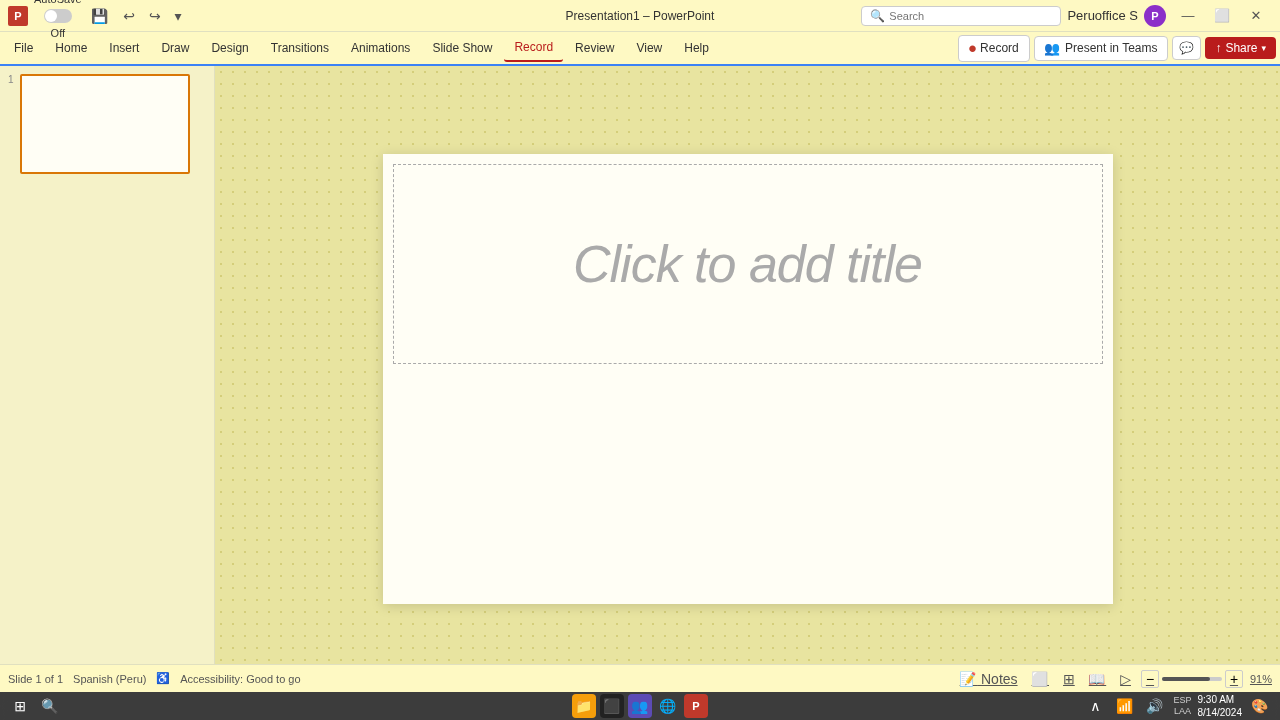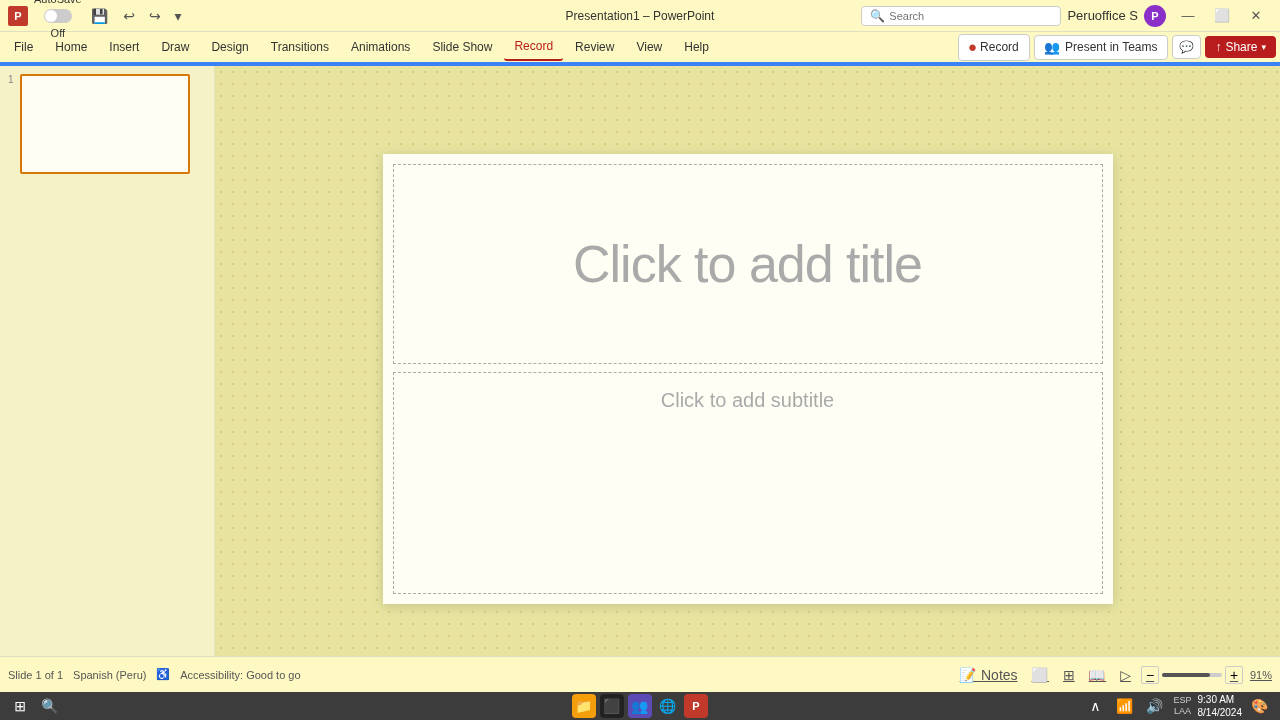--- a/index.html
+++ b/index.html
@@ -131,21 +131,21 @@
       color: #555;
     }
 
     
     #ribbon {
       height: 34px;
       background: #fef9c3;
       display: flex;
       align-items: center;
       padding: 0 4px;
-      border-bottom: 4px solid #3b82f6;
+      border-bottom: 2px solid #3b82f6;
       gap: 2px;
     }
     .ribbon-tab {
       padding: 6px 10px;
       cursor: pointer;
       font-size: 12px;
       color: #333;
       border-radius: 3px;
     }
     .ribbon-tab.active {
@@ -243,20 +243,21 @@
       display: flex;
       flex-direction: column;
     }
     .slide-title-box {
       border: 1px dashed #aaa;
       flex: 0 0 200px;
       display: flex;
       align-items: center;
       justify-content: center;
       margin: 10px 10px 0 10px;
+      font-style: italic;
     }
     .slide-title-placeholder {
       font-size: 52px;
       color: #aaa;
       font-weight: 300;
       letter-spacing: -1px;
     }
     .slide-subtitle-box {
       border: 1px dashed #aaa;
       flex: 1;
@@ -267,21 +268,21 @@
       padding-top: 16px;
     }
     .slide-subtitle-placeholder {
       font-size: 20px;
       color: #aaa;
       font-weight: 400;
     }
 
     
     #status-bar {
-      height: 36px;
+      height: 28px;
       background: #fef9c3;
       border-top: 1px solid #e0e0c0;
       display: flex;
       align-items: center;
       padding: 0 8px;
       font-size: 11px;
       color: #555;
       gap: 10px;
       position: absolute;
       bottom: 28px;
@@ -481,23 +482,20 @@
       <div class="slide-number">1</div>
       <div class="slide-thumb"></div>
     </div>
   </div>
 
   <div id="canvas-area">
     <div id="slide-canvas">
       <div class="slide-title-box">
         <span class="slide-title-placeholder">Click to add title</span>
       </div>
-      <div class="slide-subtitle-box">
-        <span class="slide-subtitle-placeholder">Click to add subtitle</span>
-      </div>
     </div>
   </div>
 </div>
 
 <div class="notes-area">
   <span>Click to add notes</span>
 </div>
 
 <div id="status-bar">
   <span>Slide 1 of 1</span>

